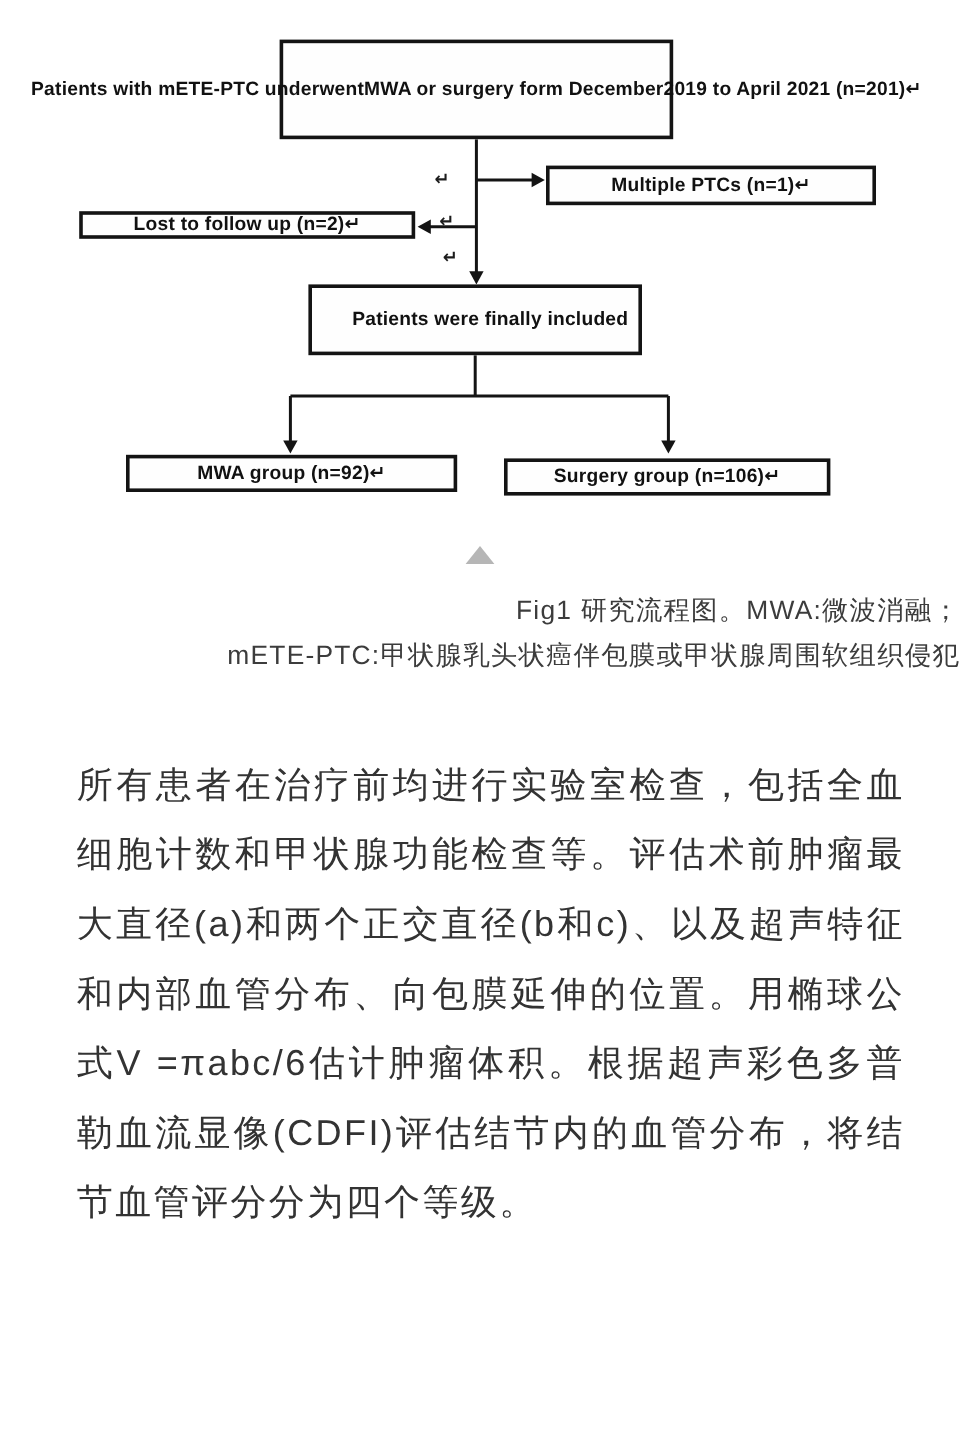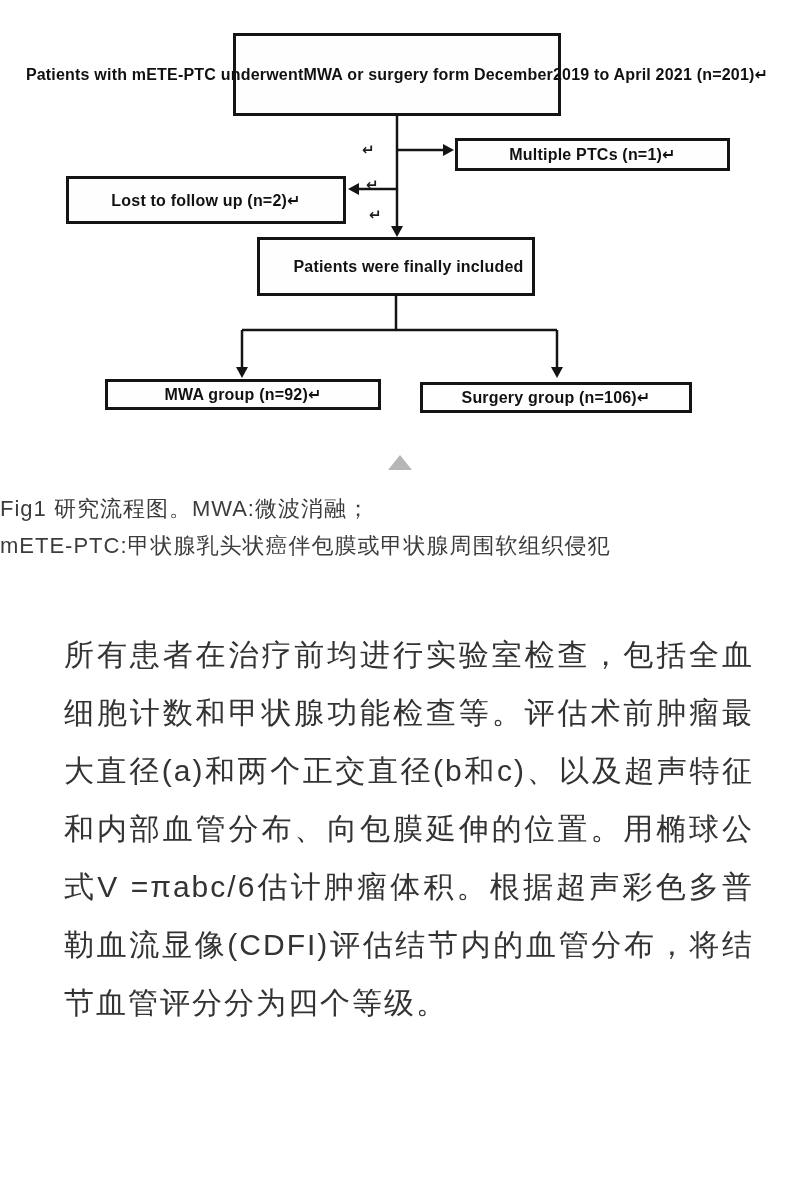--- a/index.html
+++ b/index.html
@@ -31,21 +31,21 @@
     text-align: center;
     color: #111;
     font-weight: bold;
     font-size: 16px;
     line-height: 25px;
     letter-spacing: 0.2px;
   }
   .fc-box span { display: block; white-space: nowrap; }
   .box-top       { left: 233px; top: 33px;  width: 328px; height: 83px; }
   .box-multiple  { left: 455px; top: 138px; width: 275px; height: 33px; }
-  .box-lost      { left: 66px;  top: 176px; width: 280px; height: 48px; }
+  .box-lost      { left: 66px;  top: 176px; width: 280px; height: 23px; }
   .box-included  { left: 257px; top: 237px; width: 278px; height: 59px; padding-left: 25px; }
   .box-mwa       { left: 105px; top: 379px; width: 276px; height: 31px; }
   .box-surgery   { left: 420px; top: 382px; width: 272px; height: 31px; }
 
   .return-mark {
     position: absolute;
     font-size: 15px;
     font-weight: bold;
     color: #1c1c1c;
     line-height: 1;
@@ -56,21 +56,21 @@
 
   
   .scroll-triangle {
     width: 0; height: 0;
     border-left: 12px solid transparent;
     border-right: 12px solid transparent;
     border-bottom: 15px solid #b6b6b6;
     margin: 23px auto 20px auto;
   }
   .fig-caption {
-    text-align: left;
+    text-align: right;
     color: #3c3c3c;
     font-size: 22px;
     line-height: 37px;
     letter-spacing: 1px;
   }
 
   
   .section-heading {
     margin: 78px 55px 0 55px;
     font-size: 37px;

